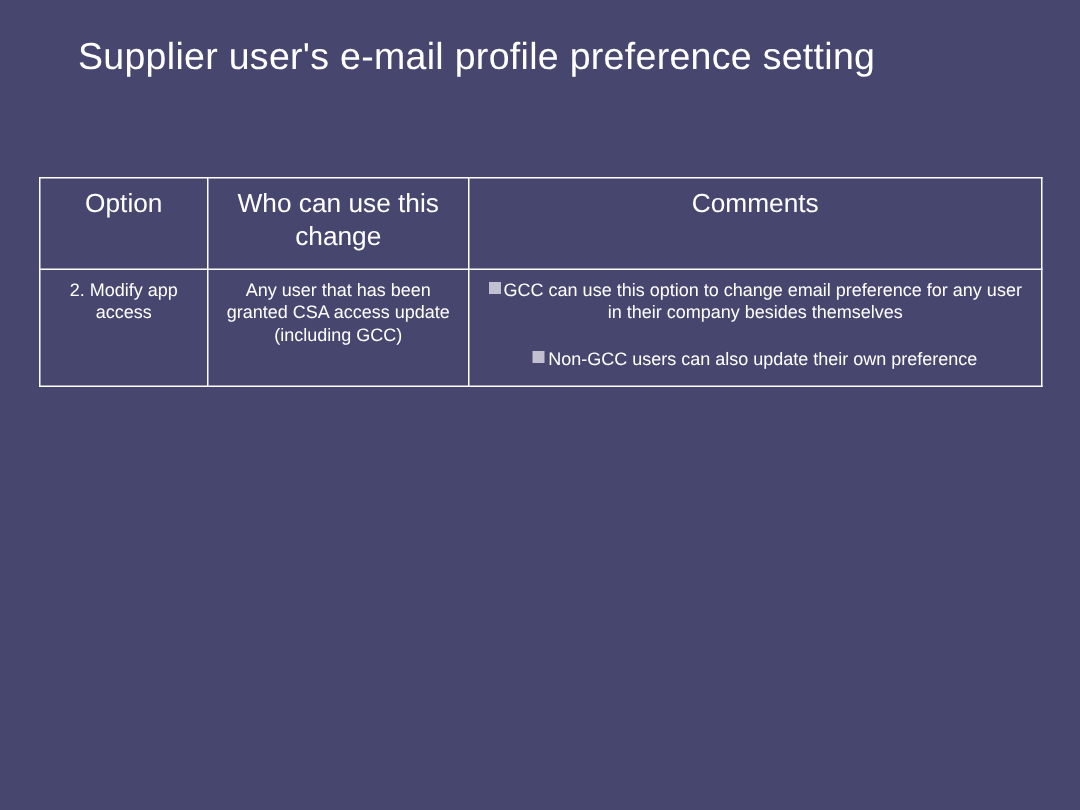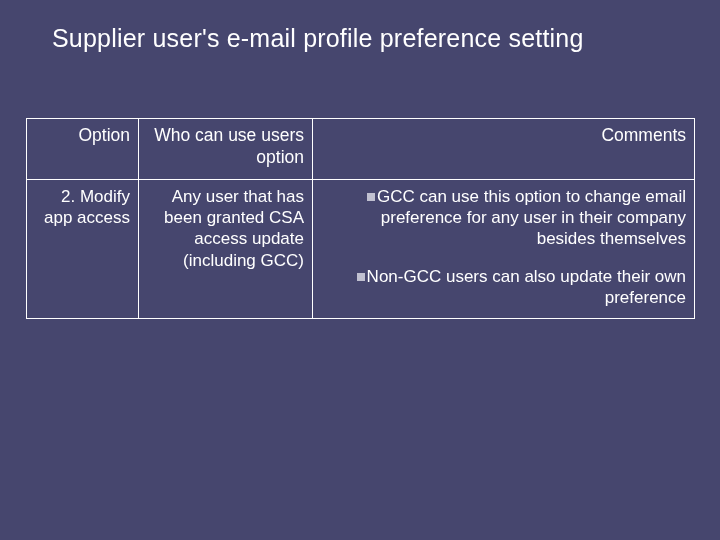--- a/index.html
+++ b/index.html
@@ -34,30 +34,30 @@
     width: 668px;
     border-collapse: collapse;
     table-layout: fixed;
   }
   .tbl col.c1 { width: 112px; }
   .tbl col.c2 { width: 174px; }
   .tbl col.c3 { width: 382px; }
   .tbl th, .tbl td {
     border: 1px solid #ffffff;
     vertical-align: top;
-    text-align: right;
+    text-align: center;
     padding: 6px 8px 10px 8px;
     font-weight: 400;
   }
   .tbl th {
     font-size: 17.5px;
     line-height: 1.25;
   }
   .tbl td {
-    font-size: 17px;
+    font-size: 12px;
     line-height: 1.25;
   }
   .bullet {
     display: inline-block;
     width: 8px;
     height: 8px;
     background: #c0c0d0;
     margin-right: 2px;
     vertical-align: 1px;
   }
@@ -72,21 +72,21 @@
 
   <table class="tbl">
     <colgroup>
       <col class="c1">
         <col class="c2">
         <col class="c3">
     </colgroup>
     <thead>
       <tr>
         <th>Option</th>
-        <th>Who can use users option</th>
+        <th>Who can use this change</th>
         <th>Comments</th>
       </tr>
     </thead>
     <tbody>
       <tr>
         <td>2. Modify app access</td>
         <td>Any user that has been granted CSA access update (including GCC)</td>
         <td>
           <div>
             <span class="bullet"></span><span>GCC can use this option to change email preference for any user in their company besides themselves</span>

